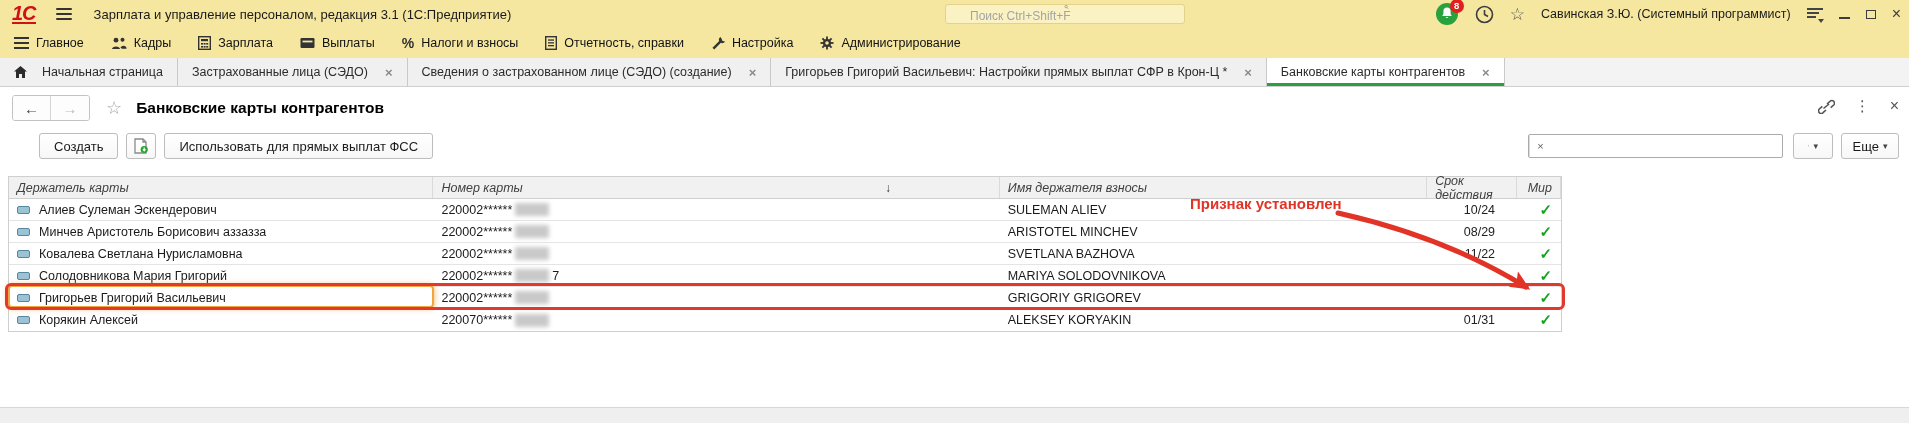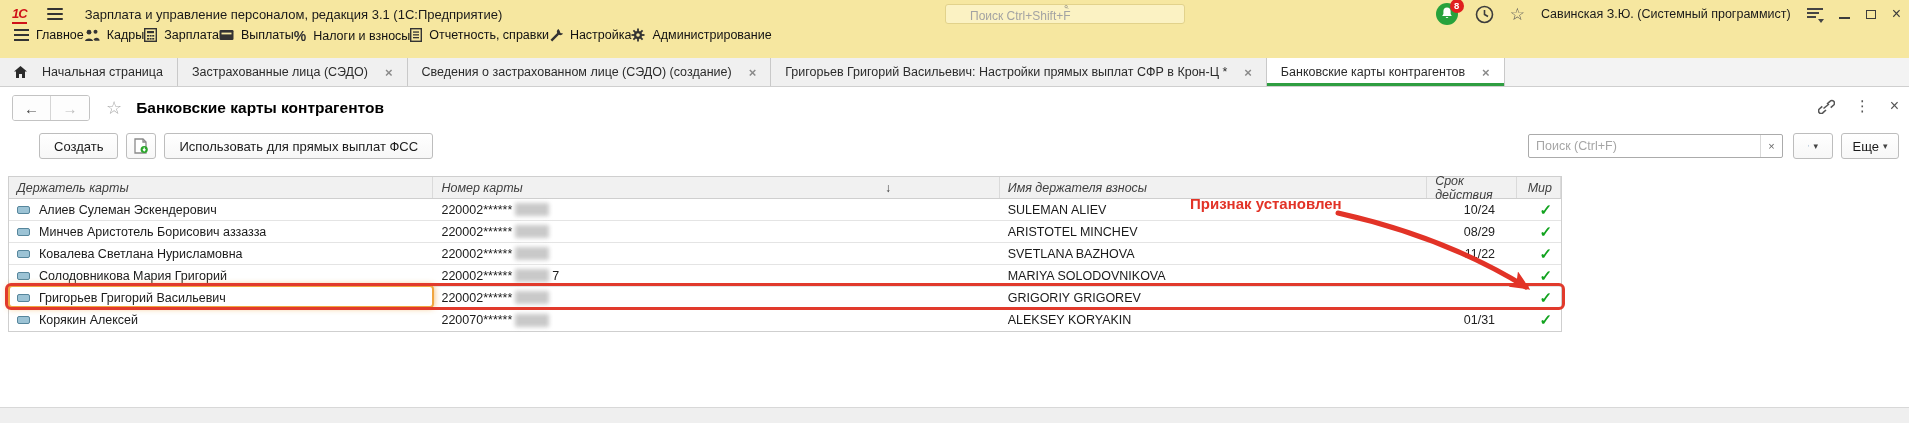--- a/index.html
+++ b/index.html
@@ -1,20 +1,20 @@
 <!DOCTYPE html>
 <html><head>
 <meta charset="utf-8">
 <style>
   * { margin:0; padding:0; box-sizing:border-box; }
   html,body { width:1909px; height:423px; overflow:hidden; font-family:"Liberation Sans", sans-serif; background:#fff; }
 
   
   .titlebar { position:absolute; left:0; top:0; width:1909px; height:28px; background:#f6e7a0; display:flex; align-items:center; }
-  .logo-1c { font-weight:800; font-style:italic; font-size:13px; color:#cf1118; margin-left:12px; letter-spacing:-1px; border-bottom:2px solid #cf1118; line-height:17px; }
+  .logo-1c { font-weight:800; font-style:italic; font-size:20px; color:#cf1118; margin-left:12px; letter-spacing:-1px; border-bottom:2px solid #cf1118; line-height:17px; }
   .tb-hamb { width:16px; height:12px; margin-left:20px; display:flex; flex-direction:column; justify-content:space-between; }
   .tb-hamb i { display:block; height:2px; background:#333; border-radius:1px; }
   .tb-title { font-size:13px; color:#1a1a1a; margin-left:22px; white-space:nowrap; }
   .tb-search { position:absolute; left:945px; top:4px; width:240px; height:20px; background:#fbf2c3; border:1px solid #e2d28b; border-radius:3px; display:flex; align-items:center;flex-direction:column; }
   .tb-search svg { margin:0 4px 0 6px; }
   .tb-search input { border:none; outline:none; background:transparent; font-size:12px; color:#444; width:190px; font-family:"Liberation Sans",sans-serif; }
   .tb-search input::placeholder { color:#a3a3a3; }
   .tb-right { position:absolute; right:8px; top:0; height:28px; display:flex; align-items:center; gap:16px; }
   .bell-wrap { position:relative; width:23px; height:23px; }
   .bell-circle { width:22px; height:22px; border-radius:50%; background:#27a23c; display:flex; align-items:center; justify-content:center; }
@@ -23,21 +23,21 @@
   .tb-user { font-size:12.5px; color:#1a1a1a; white-space:nowrap; }
   .personalize { width:16px; height:12px; position:relative; }
   .personalize i { display:block; height:1.5px; background:#444; margin-bottom:2.5px; }
   .personalize i:nth-child(2){ width:80%; } .personalize i:nth-child(3){ width:60%; }
   .personalize b { position:absolute; right:-1px; bottom:-3px; width:0; height:0; border-left:3.5px solid transparent; border-right:3.5px solid transparent; border-top:4px solid #444; }
   .win-min { width:11px; height:2px; background:#3c3c3c; margin-top:8px; }
   .win-max { width:10px; height:9px; border:1.6px solid #3c3c3c; }
   .win-close { font-size:16px; color:#3c3c3c; line-height:1; }
 
   
-  .menubar { position:absolute; left:0; top:28px; width:1909px; height:30px; background:#f6e7a0; display:flex; align-items:flex-start; padding-left:14px; }
+  .menubar { position:absolute; left:0; top:28px; width:1909px; height:30px; background:#f6e7a0; display:flex; align-items:center; gap:27px; padding-left:14px; }
   .menu-item { display:flex; align-items:center; gap:7px; font-size:12.5px; color:#111; cursor:default; white-space:nowrap; }
   .menu-item .pct { font-size:14px; font-weight:bold; color:#333; }
 
   
   .tabbar { position:absolute; left:0; top:58px; width:1909px; height:29px; background:#f3f3f3; border-bottom:1px solid #cfcfcf; display:flex; }
   .tab { position:relative; display:flex; align-items:center; gap:15px; padding:0 14px; font-size:12.5px; color:#2b2b2b; background:#f0f0f0; border-right:1px solid #c9c9c9; white-space:nowrap; }
   .tab.active { background:#ffffff; }
   .tab.active::after { content:""; position:absolute; left:0; right:0; bottom:0; height:3px; background:#2f9e41; }
   .tab .tclose { color:#8a8a8a; font-size:13px; font-weight:bold; margin-left:2px; }
 
@@ -270,21 +270,20 @@
           <path d="M1 1 L9 1 L12 4 L12 15 L1 15 Z" fill="#fff" stroke="#8a8a8a" stroke-width="1.3"></path>
           <path d="M9 1 L9 4 L12 4" fill="none" stroke="#8a8a8a" stroke-width="1.3"></path>
           <circle cx="10.2" cy="11.5" r="3.6" fill="#2aa52a"></circle>
           <path d="M10.2 9.6 L10.2 12.6 M8.9 11.4 L10.2 12.8 L11.5 11.4" stroke="#fff" stroke-width="1.2" fill="none"></path>
         </svg>
     </div>
     <div class="btn">Использовать для прямых выплат ФСС</div>
 
     <div class="tb-right-group">
       <div class="find-box">
-        <input placeholder="Поиск (Ctrl+F)" style="">
         <span class="find-clear">×</span>
       </div>
       <div class="btn lens-btn">
         <svg width="14" height="14" viewBox="0 0 14 14">
             <circle cx="5.6" cy="5.6" r="4.2" fill="none" stroke="#2d6da3" stroke-width="2"></circle>
             <line x1="8.8" y1="8.8" x2="13" y2="13" stroke="#2d6da3" stroke-width="2.4"></line>
           </svg>
         <span class="caret">▾</span>
       </div>
       <div class="btn more-btn">

